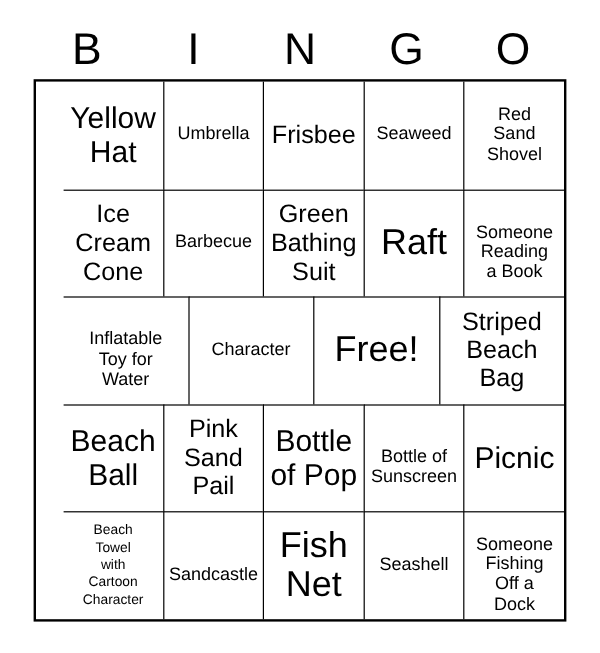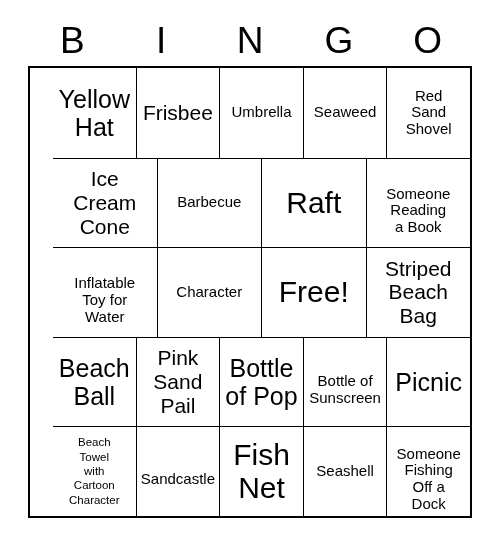--- a/index.html
+++ b/index.html
@@ -97,44 +97,49 @@
     <div class="header-letter">O</div>
   </div>
 
   <div class="grid">
 
     <div class="grid-row">
       <div class="cell fs-xl">
           <span class="cell-text">Yellow
 Hat</span>
         </div>
+      <div class="cell fs-md">
+          <span class="cell-text">Umbrella</span>
+        </div>
       <div class="cell fs-lg">
           <span class="cell-text">Frisbee</span>
-        </div>
-      <div class="cell fs-md">
-          <span class="cell-text">Umbrella</span>
         </div>
       <div class="cell fs-md">
           <span class="cell-text">Seaweed</span>
         </div>
       <div class="cell fs-md">
           <span class="cell-text">Red
 Sand
 Shovel</span>
         </div>
     </div>
 
     <div class="grid-row">
       <div class="cell fs-lg">
           <span class="cell-text">Ice
 Cream
 Cone</span>
         </div>
       <div class="cell fs-md">
           <span class="cell-text">Barbecue</span>
+        </div>
+      <div class="cell fs-lg">
+          <span class="cell-text">Green
+Bathing
+Suit</span>
         </div>
       <div class="cell fs-xxl">
           <span class="cell-text">Raft</span>
         </div>
       <div class="cell fs-sm">
           <span class="cell-text">Someone
 Reading
 a Book</span>
         </div>
     </div>

